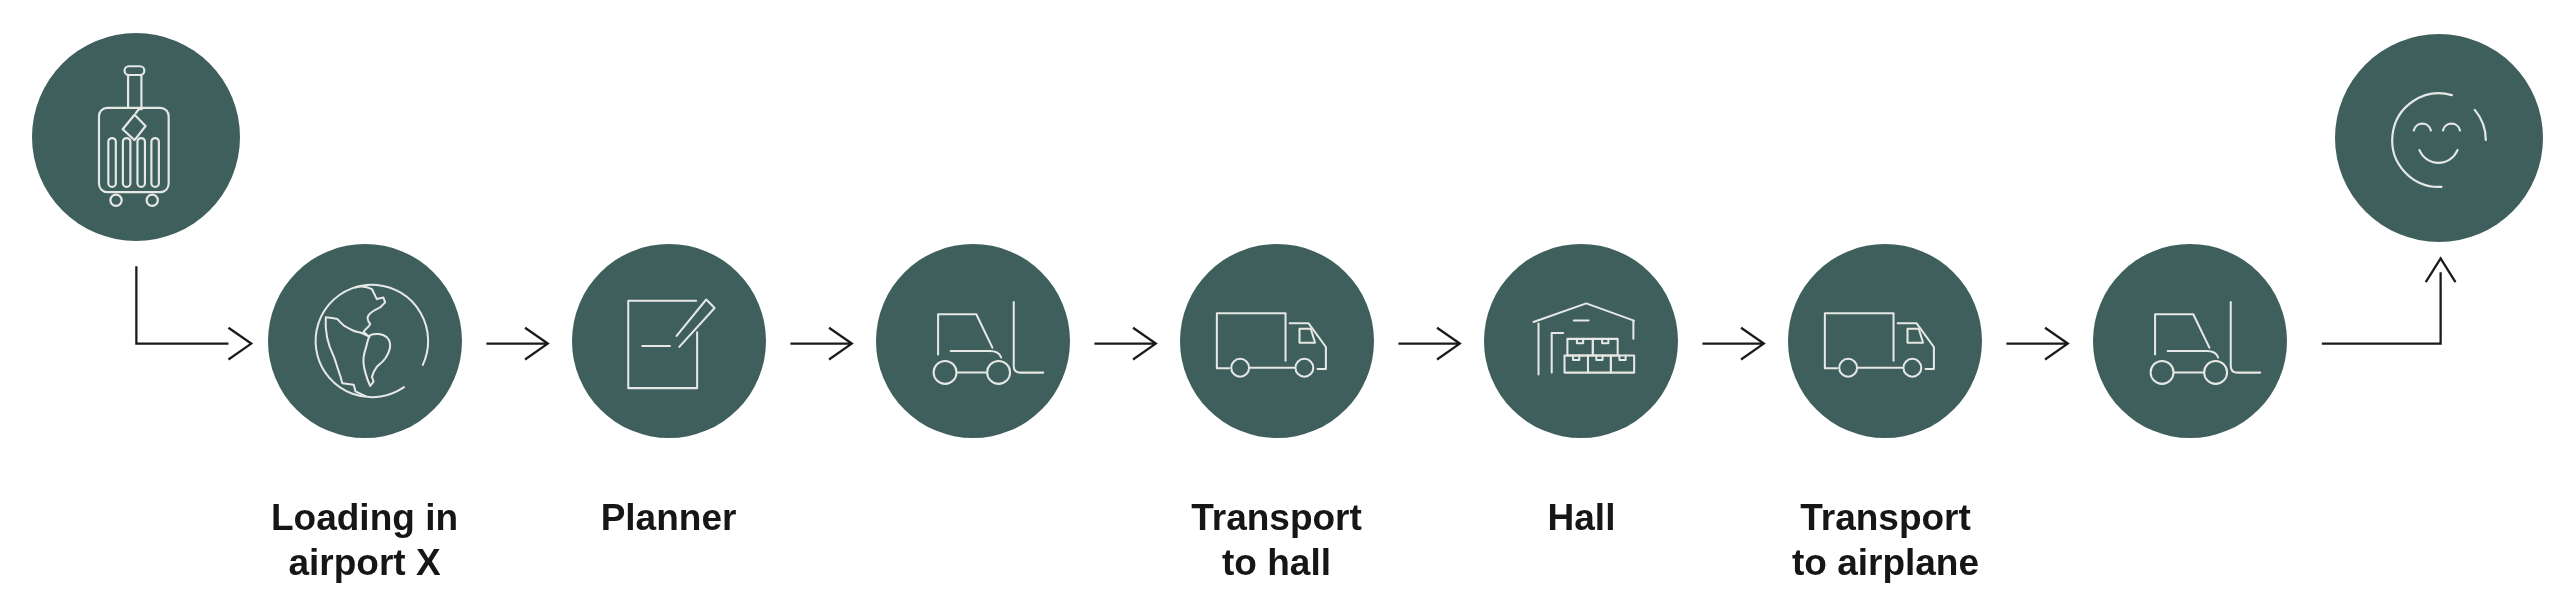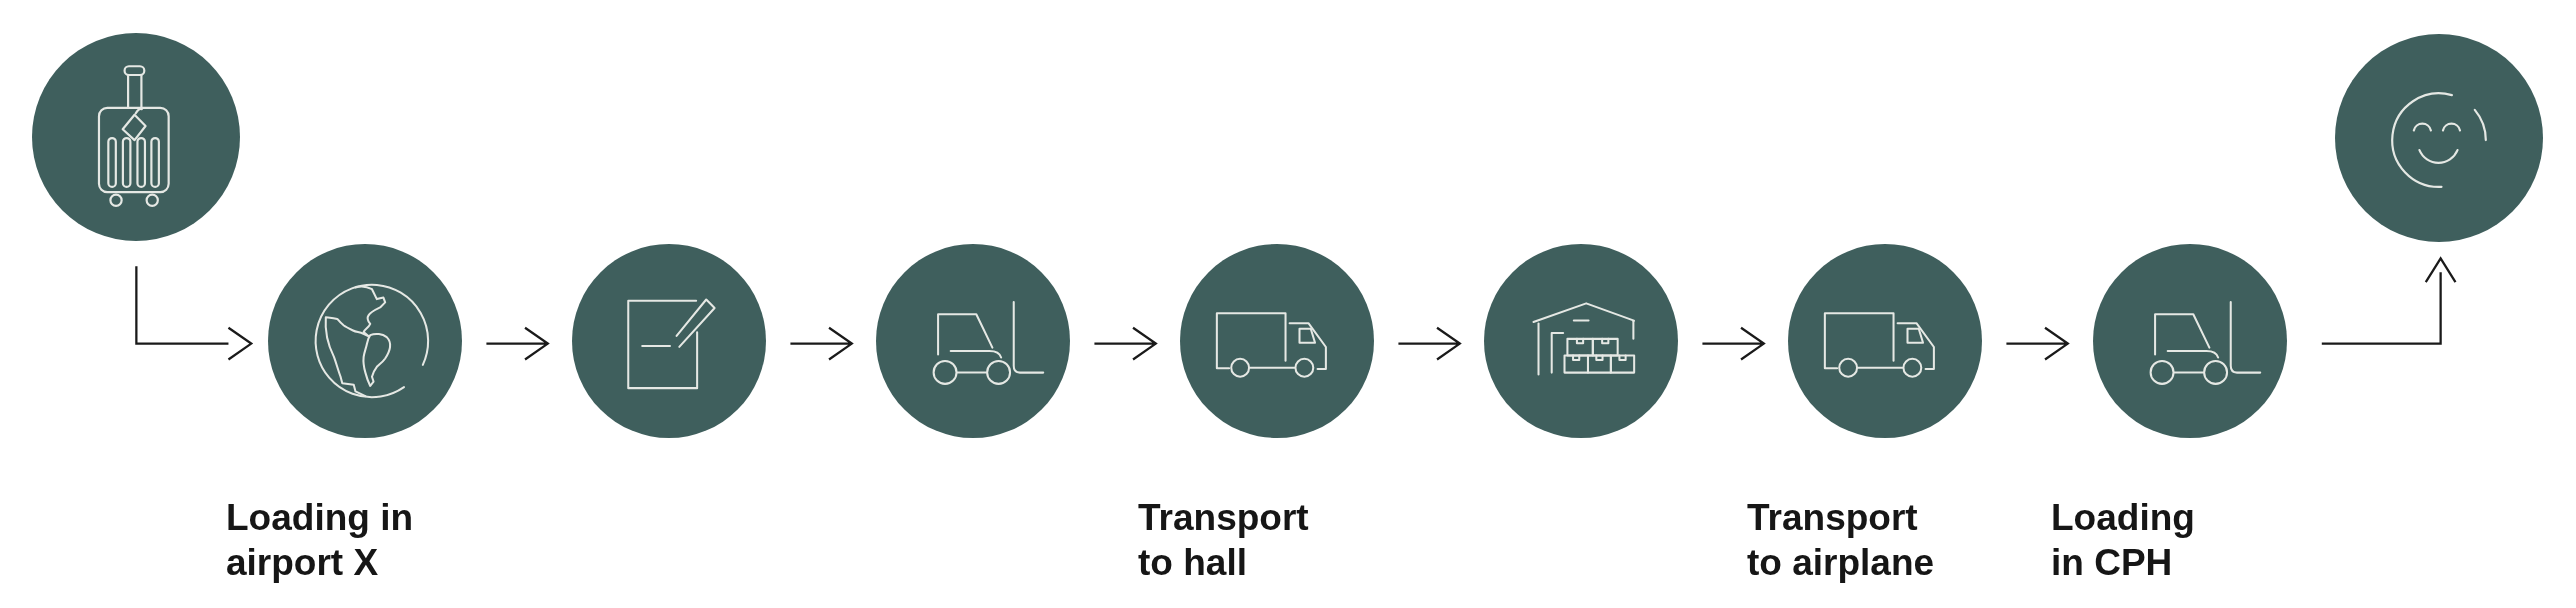--- a/index.html
+++ b/index.html
@@ -27,20 +27,21 @@
     stroke:var(--arrow-color,#1a1a1a);
     stroke-width:2.3;
     fill:none;
     stroke-linecap:butt;
     stroke-linejoin:miter;
   }
   .step-label{
     position:absolute;
     top:495px;
     width:277px;
+    text-align:center;
     font-size:37px;
     line-height:45px;
     font-weight:bold;
     color:var(--label-color,#161616);
     white-space:pre-line;
   }
   .defs-holder{position:absolute;width:0;height:0;overflow:hidden;}
 </style>
 </head>
 <body>
@@ -190,21 +191,21 @@
 
   <div class="node" style="left:2335px;top:34px;width:208px;height:208px;">
     <svg viewBox="0 0 100 100">
       <circle class="node-bg" cx="50" cy="50" r="50"></circle>
       <use class="icon" href="#icon-smiley"></use>
     </svg>
   </div>
 
   <div class="step-label" style="left:226px;">Loading in
 airport X</div>
+  <div class="step-label" style="left:530px;">Planner</div>
   <div class="step-label" style="left:1138px;">Transport
 to hall</div>
+  <div class="step-label" style="left:1443px;">Hall</div>
   <div class="step-label" style="left:1747px;">Transport
 to airplane</div>
-  <div class="step-label" style="left:2051px;">Loading
-in CPH</div>
 
 </div>
 
 
 </body></html>

